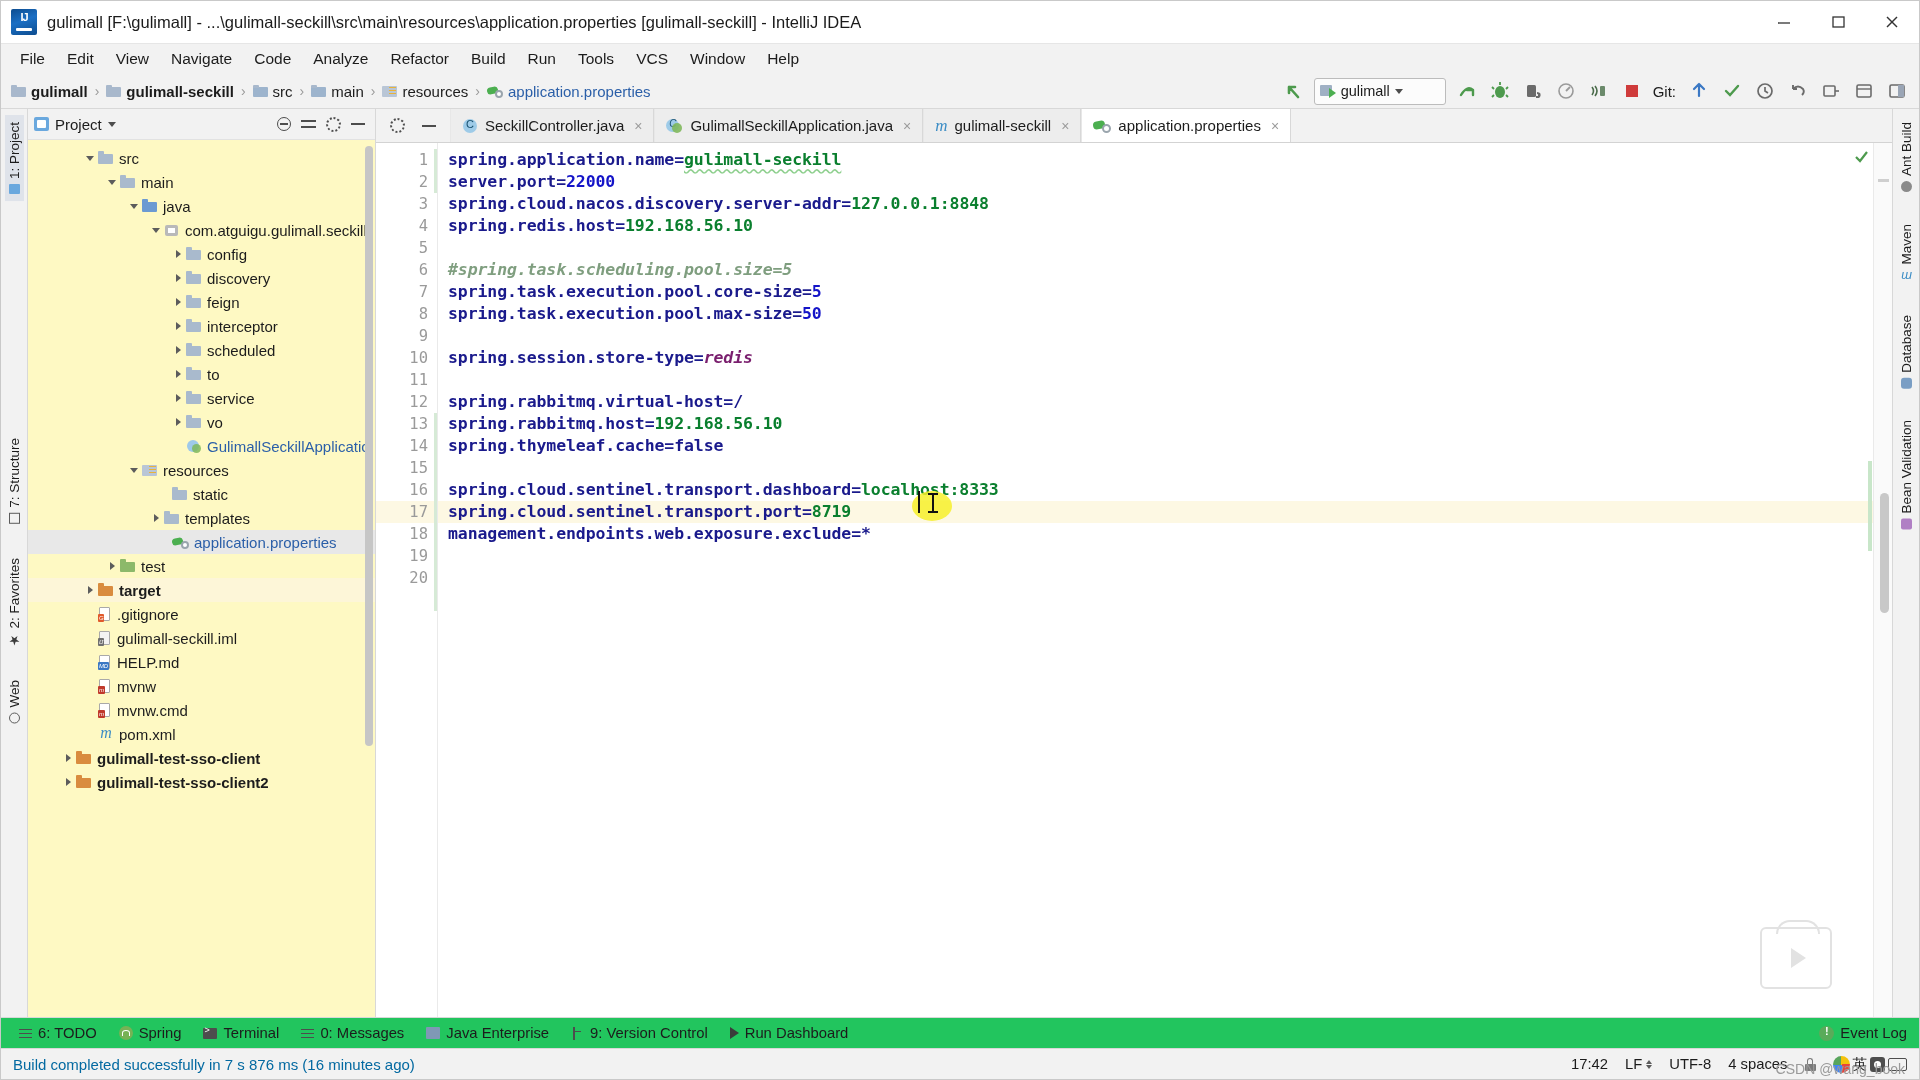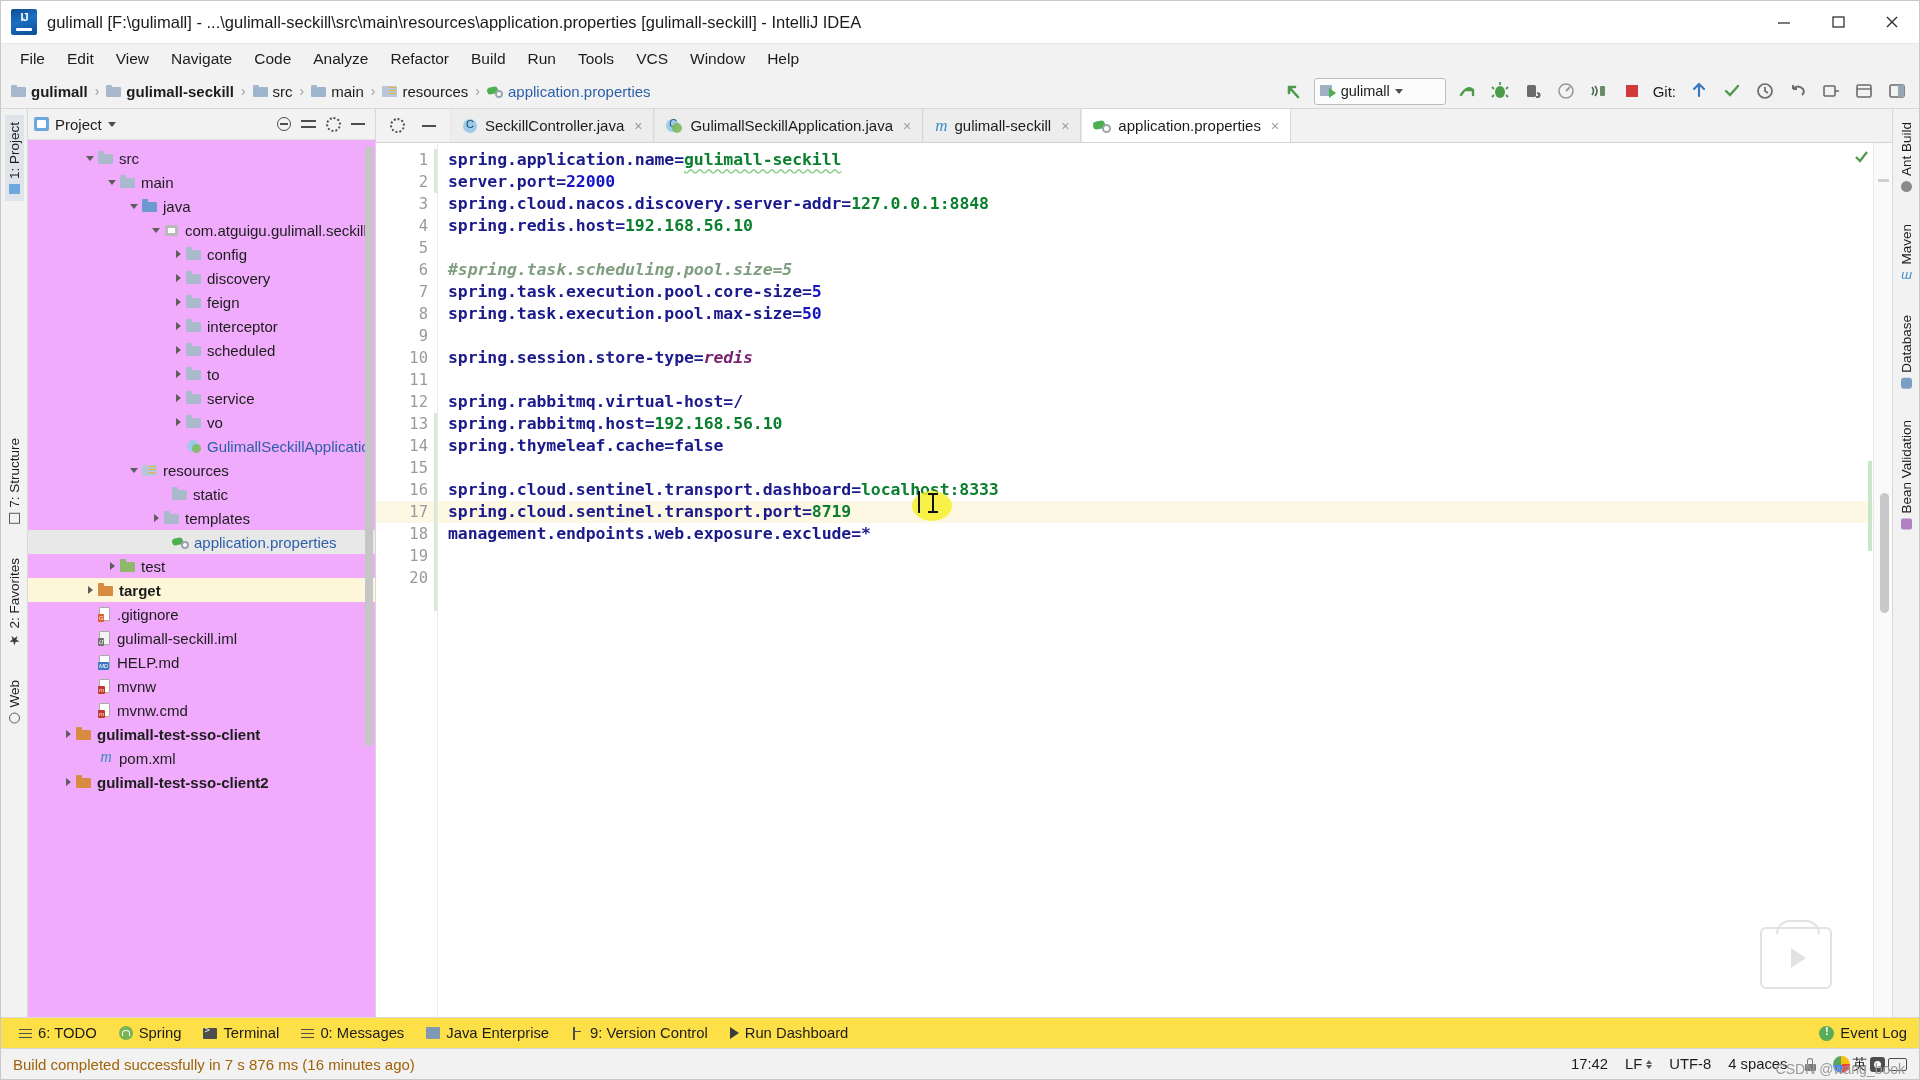--- a/index.html
+++ b/index.html
@@ -80,21 +80,21 @@
   .vtab.sel{background:#dfe3ea;}
   .vstrip .spacer{flex:1 1 auto;}
   .sq-ico{width:11px;height:11px;border:1.6px solid #5b5b5b;box-sizing:border-box;}
   .star-ico{font-size:13px;color:#3b3b3b;line-height:1;}
 
   
   .vstrip-r{width:26px;background:#f2f2f2;border-left:1px solid #d8d8d8;
             display:flex;flex-direction:column;align-items:center;flex:0 0 auto;padding-top:6px;}
 
   
-  .project{width:347px;background:#f0abfc;display:flex;flex-direction:column;flex:0 0 auto;
+  .project{width:347px;background:#fef9c3;display:flex;flex-direction:column;flex:0 0 auto;
            border-right:1px solid #d8d8d8;}
   .project-head{height:30px;background:#f2f2f2;display:flex;align-items:center;
                 padding:0 6px;gap:6px;border-bottom:1px solid #e2e2e2;flex:0 0 auto;}
   .proj-ico{width:15px;height:14px;background:#6aa8de;border-radius:2px;position:relative;}
   .proj-ico:after{content:"";position:absolute;left:3px;top:3px;width:9px;height:8px;
      background:#fff;border-radius:1px;}
   .project-title{font-size:15px;}
   .ph-right{margin-left:auto;display:flex;align-items:center;gap:10px;padding-right:4px;}
   .circ{width:14px;height:14px;border:1.6px solid #4d4d4d;border-radius:50%;box-sizing:border-box;
         position:relative;}
@@ -227,21 +227,21 @@
 
   .watermark{position:absolute;right:60px;bottom:28px;width:68px;height:58px;
              border:2px solid #e2e2e2;border-radius:6px;display:flex;align-items:center;
              justify-content:center;}
   .watermark .tri{width:0;height:0;border-left:15px solid #e2e2e2;
              border-top:10px solid transparent;border-bottom:10px solid transparent;margin-left:4px;}
   .watermark:before{content:"";position:absolute;top:-9px;left:14px;width:40px;height:12px;
      border:2px solid #e2e2e2;border-bottom:none;border-radius:20px 20px 0 0;}
 
   
-  .toolbar-bottom{height:30px;background:#fde047;display:flex;align-items:center;
+  .toolbar-bottom{height:30px;background:#22c55e;display:flex;align-items:center;
                   border-top:1px solid #d8d8d8;flex:0 0 auto;padding-left:8px;gap:2px;}
   .twbtn{display:flex;align-items:center;gap:6px;padding:4px 10px;font-size:14.8px;
          border-radius:2px;white-space:nowrap;}
   .tw-right{margin-left:auto;display:flex;align-items:center;gap:6px;padding-right:12px;}
   .lines-ico{width:13px;height:11px;position:relative;}
   .lines-ico:before,.lines-ico:after{content:"";position:absolute;left:0;width:13px;height:1.7px;
      background:#4d4d4d;}
   .lines-ico:before{top:1px;box-shadow:0 4px 0 #4d4d4d;}
   .lines-ico:after{top:9px;}
   .spring-ico{width:14px;height:14px;border-radius:50%;background:#77b255;position:relative;}
@@ -255,21 +255,21 @@
   .vcs-ico:after{content:"";position:absolute;left:2px;top:4px;width:8px;height:1.8px;background:#4d4d4d;}
   .play-ico{width:0;height:0;border-left:9px solid #3b3b3b;border-top:6px solid transparent;
             border-bottom:6px solid transparent;}
   .evt-ico{width:15px;height:15px;border-radius:50%;background:#5aab5a;position:relative;}
   .evt-ico:after{content:"!";position:absolute;left:0;right:0;top:-1px;text-align:center;
      font-size:11px;color:#fff;font-weight:bold;}
 
   
   .statusbar{height:30px;background:#f2f2f2;display:flex;align-items:center;
              border-top:1px solid #d8d8d8;flex:0 0 auto;padding:0 12px;font-size:15px;}
-  .status-msg{color:#a16207;}
+  .status-msg{color:#0369a1;}
   .st-right{margin-left:auto;display:flex;align-items:center;gap:17px;}
   .st-item{font-size:14.8px;color:#1c1c1c;white-space:nowrap;display:flex;align-items:center;gap:4px;}
   .updown{display:inline-flex;flex-direction:column;gap:1px;}
   .updown i{width:0;height:0;border-left:3.5px solid transparent;border-right:3.5px solid transparent;}
   .updown i.u{border-bottom:4px solid #5b5b5b;}
   .updown i.d{border-top:4px solid #5b5b5b;}
   .lock-ico{width:11px;height:13px;position:relative;}
   .lock-ico:before{content:"";position:absolute;left:0;bottom:0;width:11px;height:7px;
      background:#7a7a7a;border-radius:1px;}
   .lock-ico:after{content:"";position:absolute;left:2.5px;top:0;width:6px;height:6px;
@@ -612,28 +612,28 @@
               <i class="tag">m</i>
             </span>
             <span class="tlabel">mvnw</span>
           </div>
         <div class="trow" style="padding-left:70px">
             <span class="ico file mvn">
               <i class="tag">m</i>
             </span>
             <span class="tlabel">mvnw.cmd</span>
           </div>
-        <div class="trow" style="padding-left:34px">
-            <span class="arrow r"></span>
-            <span class="ico folder orange"></span>
-            <span class="tlabel b">gulimall-test-sso-client</span>
-          </div>
         <div class="trow" style="padding-left:70px">
             <span class="ico pom"></span>
             <span class="tlabel">pom.xml</span>
+          </div>
+        <div class="trow" style="padding-left:34px">
+            <span class="arrow r"></span>
+            <span class="ico folder orange"></span>
+            <span class="tlabel b">gulimall-test-sso-client</span>
           </div>
         <div class="trow" style="padding-left:34px">
             <span class="arrow r"></span>
             <span class="ico folder orange"></span>
             <span class="tlabel b">gulimall-test-sso-client2</span>
           </div>
         <div class="pscroll"></div>
       </div>
     </div>
 

